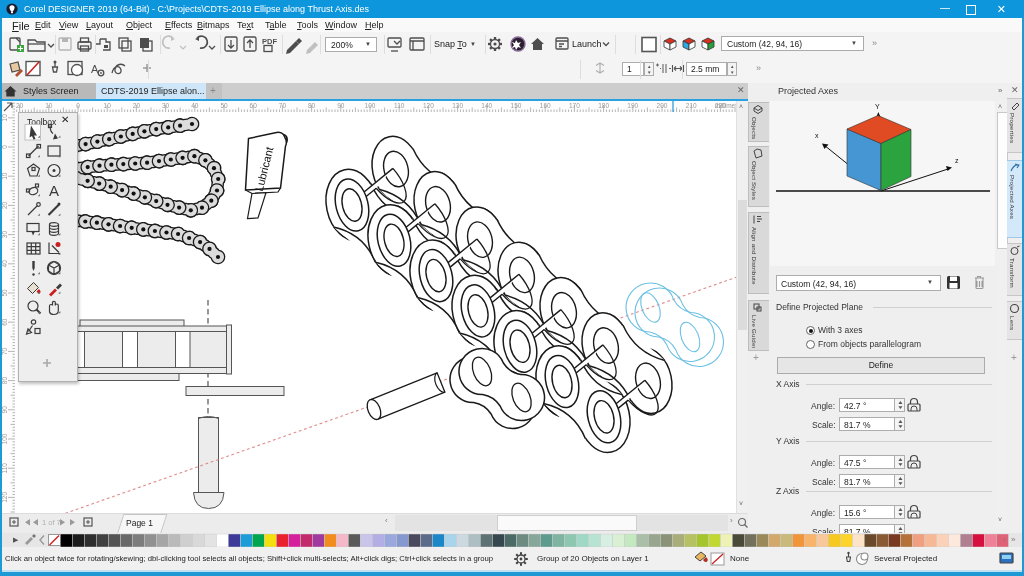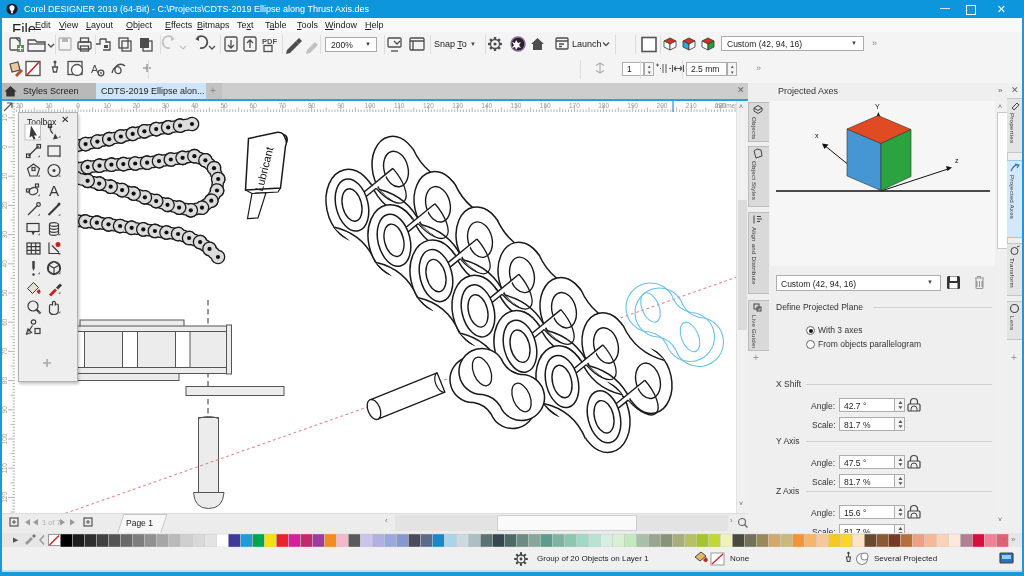--- a/index.html
+++ b/index.html
@@ -260,21 +260,21 @@
         <circle cx="6" cy="6" r="5.6" fill="#1a1a2e"></circle>
         <path d="M 6,2.2 a 2.6,2.6 0 0 1 2.6,2.6 q 0,1.8 -2.6,4.4 q -2.6,-2.6 -2.6,-4.4 a 2.6,2.6 0 0 1 2.6,-2.6 z" fill="#fff"></path>
         <rect x="5" y="8.6" width="2" height="1.6" fill="#fff"></rect>
       </svg>
       <div style="position:absolute;left:24px;top:3.5px;font-size:9px;color:#fff;font-family:'Liberation Sans',sans-serif;">Corel DESIGNER 2019 (64-Bit) - C:\Projects\CDTS-2019 Ellipse along Thrust Axis.des</div>
       <div style="position:absolute;right:74px;top:2px;font-size:10px;color:#fff;font-family:'Liberation Sans',sans-serif;">—</div>
       <div style="position:absolute;right:48px;top:5px;width:8px;height:8px;border:1.3px solid #fff"></div>
       <div style="position:absolute;right:18px;top:2.5px;font-size:11px;color:#fff;font-family:'Liberation Sans',sans-serif;">✕</div>
     </div>
     <div style="position:absolute;left:0;top:18px;width:1024px;height:14px;background:#f9f9f9"></div>
-    <div style="position:absolute;left:12px;top:20px;font-size:15px;color:#222;font-family:'Liberation Sans',sans-serif;"><span style="text-decoration:underline">F</span>ile</div>
+    <div style="position:absolute;left:12px;top:20px;font-size:11px;color:#222;font-family:'Liberation Sans',sans-serif;"><span style="text-decoration:underline">F</span>ile</div>
     <div style="position:absolute;left:35px;top:20px;font-size:9px;color:#222;font-family:'Liberation Sans',sans-serif;"><span style="text-decoration:underline">E</span>dit</div>
     <div style="position:absolute;left:59px;top:20px;font-size:9px;color:#222;font-family:'Liberation Sans',sans-serif;"><span style="text-decoration:underline">V</span>iew</div>
     <div style="position:absolute;left:86px;top:20px;font-size:9px;color:#222;font-family:'Liberation Sans',sans-serif;"><span style="text-decoration:underline">L</span>ayout</div>
     <div style="position:absolute;left:126px;top:20px;font-size:9px;color:#222;font-family:'Liberation Sans',sans-serif;"><span style="text-decoration:underline">O</span>bject</div>
     <div style="position:absolute;left:165px;top:20px;font-size:9px;color:#222;font-family:'Liberation Sans',sans-serif;"><span style="text-decoration:underline">E</span>ffects</div>
     <div style="position:absolute;left:197px;top:20px;font-size:9px;color:#222;font-family:'Liberation Sans',sans-serif;"><span style="text-decoration:underline">B</span>itmaps</div>
     <div style="position:absolute;left:237px;top:20px;font-size:9px;color:#222;font-family:'Liberation Sans',sans-serif;">Te<span style="text-decoration:underline">x</span>t</div>
     <div style="position:absolute;left:265px;top:20px;font-size:9px;color:#222;font-family:'Liberation Sans',sans-serif;">T<span style="text-decoration:underline">a</span>ble</div>
     <div style="position:absolute;left:297px;top:20px;font-size:9px;color:#222;font-family:'Liberation Sans',sans-serif;"><span style="text-decoration:underline">T</span>ools</div>
     <div style="position:absolute;left:325px;top:20px;font-size:9px;color:#222;font-family:'Liberation Sans',sans-serif;"><span style="text-decoration:underline">W</span>indow</div>
@@ -1020,21 +1020,22 @@
       <rect x="2.5" y="8" width="8" height="5.5" fill="#fff"></rect>
       <path d="M 28,3 h9 m-8,0 v9.5 q0,1 1,1 h5 q1,0 1,-1 V 3 m-5.5,0 v-1.5 h3 V 3 m-3.5,3 v6 m2.5,-6 v6 m2.5,-6 v6" stroke="#9a9a9a" stroke-width="1.1" fill="none"></path>
     </svg>
     <div style="position:absolute;left:776px;top:302px;font-size:8.5px;color:#333;font-family:'Liberation Sans',sans-serif;">Define Projected Plane</div>
     <div style="position:absolute;left:873px;top:307px;width:119px;height:1px;background:#cfcfcf"></div>
     <div style="position:absolute;left:806px;top:326px;width:9px;height:9px;border-radius:50%;border:1px solid #666;background:#fff;box-sizing:border-box"></div>
     <div style="position:absolute;left:808.5px;top:328.5px;width:4px;height:4px;border-radius:50%;background:#111"></div>
     <div style="position:absolute;left:818px;top:325px;font-size:8.5px;color:#333;font-family:'Liberation Sans',sans-serif;">With 3 axes</div>
     <div style="position:absolute;left:806px;top:340px;width:9px;height:9px;border-radius:50%;border:1px solid #666;background:#fff;box-sizing:border-box"></div>
     <div style="position:absolute;left:818px;top:339px;font-size:8.5px;color:#333;font-family:'Liberation Sans',sans-serif;">From objects parallelogram</div>
-    <div style="position:absolute;left:776px;top:379px;font-size:8.5px;color:#333;font-family:'Liberation Sans',sans-serif;">X Shift</div>
+    <div style="position:absolute;left:777px;top:357px;width:206px;height:15px;background:#e6e6e6;border:1px solid #ababab;font-size:8.5px;color:#222;font-family:'Liberation Sans',sans-serif;text-align:center;line-height:15px">Define</div>
+    <div style="position:absolute;left:776px;top:379px;font-size:8.5px;color:#333;font-family:'Liberation Sans',sans-serif;">X Axis</div>
     <div style="position:absolute;left:806px;top:384px;width:186px;height:1px;background:#cfcfcf"></div>
     <div style="position:absolute;left:811px;top:401px;font-size:8.5px;color:#333;font-family:'Liberation Sans',sans-serif;">Angle:</div>
     <div style="position:absolute;left:839px;top:398px;width:56px;height:14px;background:#fff;border:1px solid #adadad;font-size:8.5px;color:#222;font-family:'Liberation Sans',sans-serif;line-height:14px;padding-left:4px;box-sizing:border-box">42.7 °</div>
     <div style="position:absolute;left:894px;top:398px;width:11px;height:14px;background:#f4f4f4;border:1px solid #adadad;box-sizing:border-box">
       <div style="position:absolute;left:2.5px;top:1px;font-size:5px;color:#555;transform:scaleX(1.4)">▲</div>
       <div style="position:absolute;left:2.5px;bottom:1px;font-size:5px;color:#555;transform:scaleX(1.4)">▼</div>
     </div>
     <svg width="18" height="17" style="position:absolute;left:906px;top:397px">
       <rect x="2" y="7" width="12" height="7" rx="1" stroke="#444" fill="none" stroke-width="1.2"></rect>
       <path d="M 4.5,7 v-2 a 3.5,3.5 0 0 1 7,0 v2" stroke="#444" fill="none" stroke-width="1.2"></path>
@@ -1220,20 +1221,21 @@
       <rect x="936.3" y="0" width="12.0" height="13" fill="#fbd2b8" stroke="#c8c8c8" stroke-width="0.5"></rect>
       <rect x="948.3" y="0" width="12.0" height="13" fill="#fde8dc" stroke="#c8c8c8" stroke-width="0.5"></rect>
       <rect x="960.3" y="0" width="12.0" height="13" fill="#b08090" stroke="#c8c8c8" stroke-width="0.5"></rect>
       <rect x="972.3" y="0" width="12.0" height="13" fill="#d5103e" stroke="#c8c8c8" stroke-width="0.5"></rect>
       <rect x="984.3" y="0" width="12.0" height="13" fill="#f08098" stroke="#c8c8c8" stroke-width="0.5"></rect>
       <rect x="996.3" y="0" width="12.0" height="13" fill="#e06078" stroke="#c8c8c8" stroke-width="0.5"></rect>
     </svg>
     <div style="position:absolute;left:1003px;top:535px;font-size:8px;color:#777;font-family:'Liberation Sans',sans-serif;">›</div>
     <div style="position:absolute;left:1011px;top:535px;font-size:8px;color:#777;font-family:'Liberation Sans',sans-serif;">»</div>
     <div style="position:absolute;left:0;top:547px;width:1024px;height:23px;background:#f0f0f0"></div>
+    <div style="position:absolute;left:5px;top:554px;font-size:7.7px;color:#222;font-family:'Liberation Sans',sans-serif;white-space:nowrap">Click an object twice for rotating/skewing; dbl-clicking tool selects all objects; Shift+click multi-selects; Alt+click digs; Ctrl+click selects in a group</div>
     <svg width="14" height="14" style="position:absolute;left:514px;top:552px">
       <circle cx="7" cy="7" r="4" fill="none" stroke="#444" stroke-width="1.3"></circle>
       <circle cx="7" cy="7" r="1.4" fill="#444"></circle>
       <rect x="-1" y="-6.8" width="2" height="2.6" transform="translate(7,7) rotate(0)" fill="#444"></rect>
       <rect x="-1" y="-6.8" width="2" height="2.6" transform="translate(7,7) rotate(45)" fill="#444"></rect>
       <rect x="-1" y="-6.8" width="2" height="2.6" transform="translate(7,7) rotate(90)" fill="#444"></rect>
       <rect x="-1" y="-6.8" width="2" height="2.6" transform="translate(7,7) rotate(135)" fill="#444"></rect>
       <rect x="-1" y="-6.8" width="2" height="2.6" transform="translate(7,7) rotate(180)" fill="#444"></rect>
       <rect x="-1" y="-6.8" width="2" height="2.6" transform="translate(7,7) rotate(225)" fill="#444"></rect>
       <rect x="-1" y="-6.8" width="2" height="2.6" transform="translate(7,7) rotate(270)" fill="#444"></rect>

